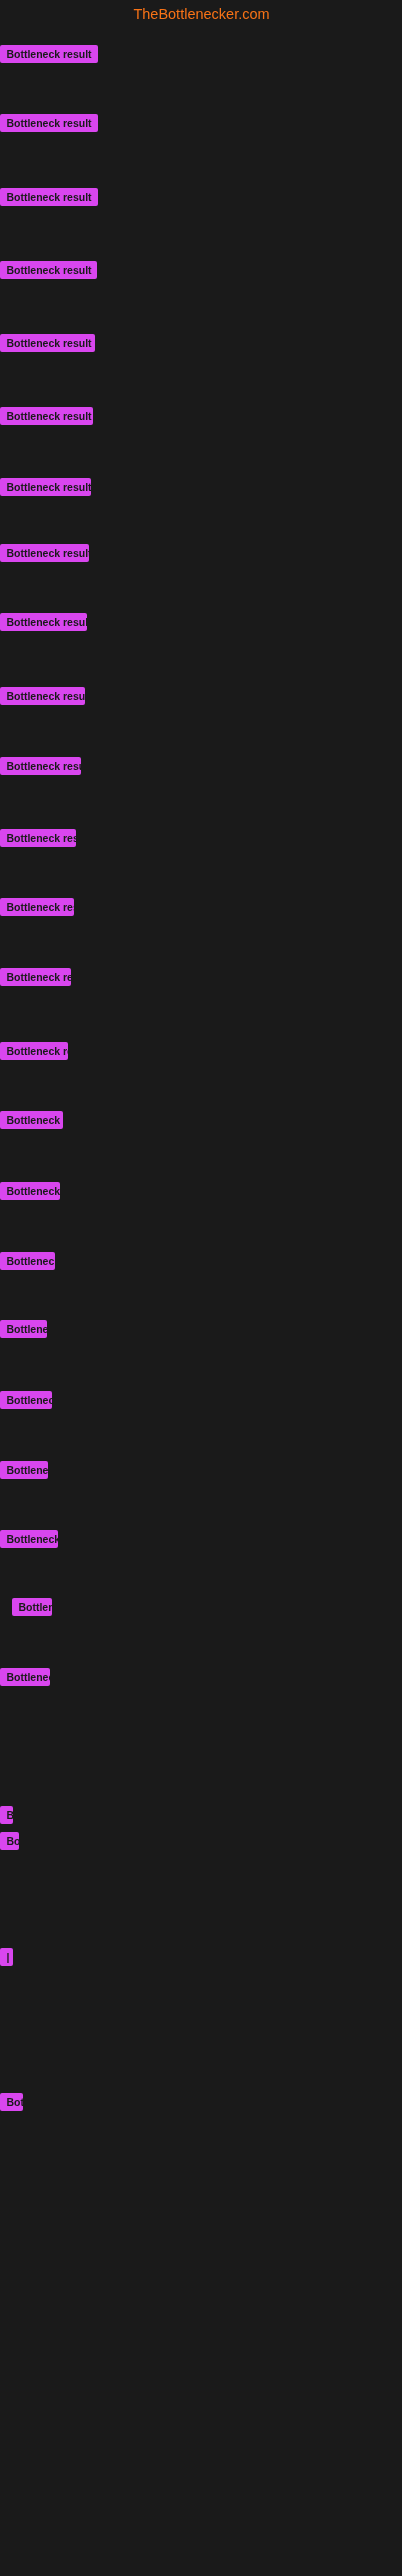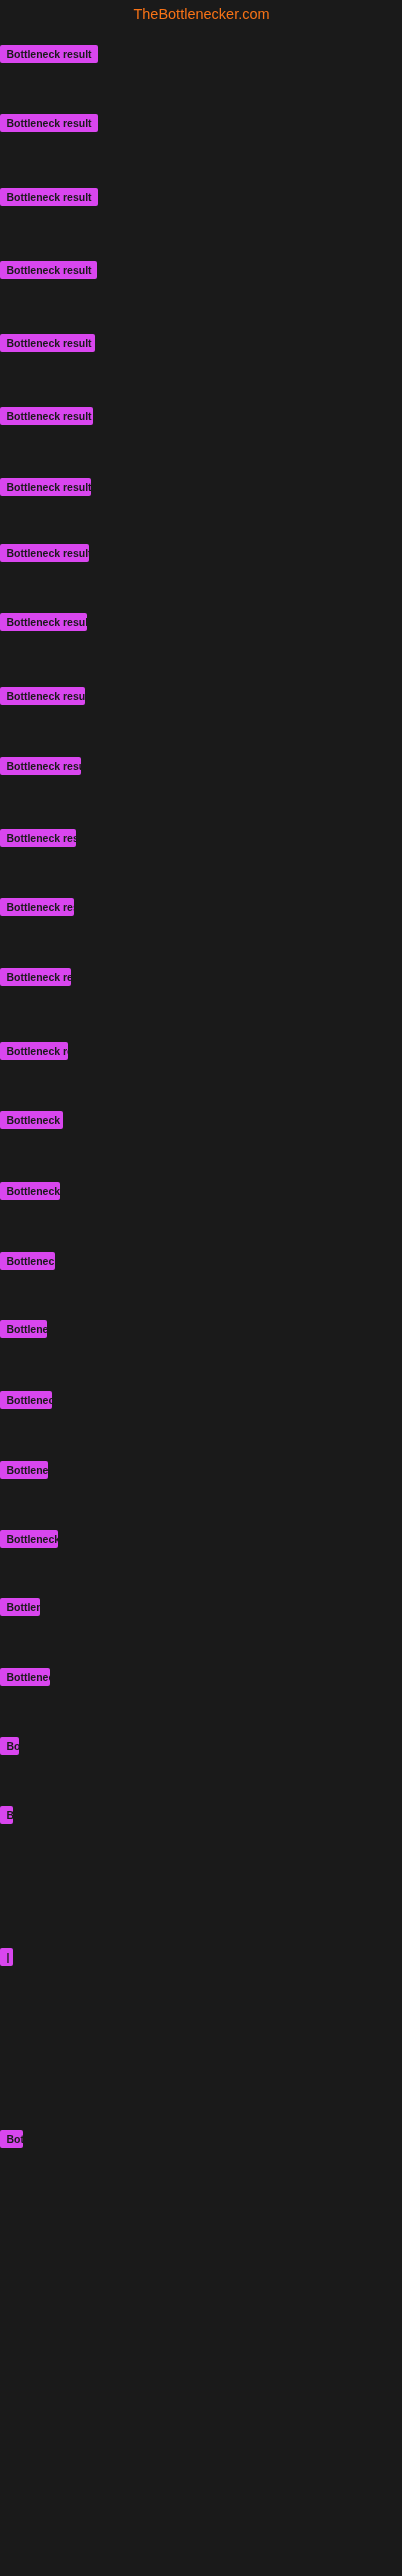--- a/index.html
+++ b/index.html
@@ -60,20 +60,20 @@
     <div class="bottleneck-item" style="top: 898px; left: 0px;"><span class="bottleneck-badge" style="max-width: 74px;">Bottleneck result</span></div>
     <div class="bottleneck-item" style="top: 968px; left: 0px;"><span class="bottleneck-badge" style="max-width: 71px;">Bottleneck result</span></div>
     <div class="bottleneck-item" style="top: 1042px; left: 0px;"><span class="bottleneck-badge" style="max-width: 68px;">Bottleneck result</span></div>
     <div class="bottleneck-item" style="top: 1111px; left: 0px;"><span class="bottleneck-badge" style="max-width: 63px;">Bottleneck re</span></div>
     <div class="bottleneck-item" style="top: 1182px; left: 0px;"><span class="bottleneck-badge" style="max-width: 60px;">Bottleneck resul</span></div>
     <div class="bottleneck-item" style="top: 1252px; left: 0px;"><span class="bottleneck-badge" style="max-width: 55px;">Bottleneck</span></div>
     <div class="bottleneck-item" style="top: 1320px; left: 0px;"><span class="bottleneck-badge" style="max-width: 47px;">Bottlene</span></div>
     <div class="bottleneck-item" style="top: 1391px; left: 0px;"><span class="bottleneck-badge" style="max-width: 52px;">Bottleneck</span></div>
     <div class="bottleneck-item" style="top: 1461px; left: 0px;"><span class="bottleneck-badge" style="max-width: 48px;">Bottlenec</span></div>
     <div class="bottleneck-item" style="top: 1530px; left: 0px;"><span class="bottleneck-badge" style="max-width: 58px;">Bottleneck re</span></div>
-    <div class="bottleneck-item" style="top: 1598px; left: 0px;"><span class="bottleneck-badge" style="max-width: 40px;">Bottlen</span></div>
+    <div class="bottleneck-item" style="top: 1598px; left: 0px;"><span class="bottleneck-badge" style="max-width: 40px; margin-left: 12px;">Bottlen</span></div>
     <div class="bottleneck-item" style="top: 1668px; left: 0px;"><span class="bottleneck-badge" style="max-width: 50px;">Bottleneck</span></div>
-    <div class="bottleneck-item" style="top: 1737px; left: 0px;"><span class="bottleneck-badge" style="max-width: 19.3px;">Bo</span></div>
+    <div class="bottleneck-item" style="top: 1832px; left: 0px;"><span class="bottleneck-badge" style="max-width: 19.3px;">Bo</span></div>
     <div class="bottleneck-item" style="top: 1806px; left: 0px;"><span class="bottleneck-badge" style="max-width: 11.3px;">B</span></div>
     <div class="bottleneck-item" style="top: 1948px; left: 0px;"><span class="bottleneck-badge" style="max-width: 6.4px;">|</span></div>
-    <div class="bottleneck-item" style="top: 2093px; left: 0px;"><span class="bottleneck-badge" style="max-width: 22.5px; margin-top: 37px;">Bot</span></div>
+    <div class="bottleneck-item" style="top: 2093px; left: 0px;"><span class="bottleneck-badge" style="max-width: 22.5px;">Bot</span></div>
   </div>
 
 
 </body></html>

